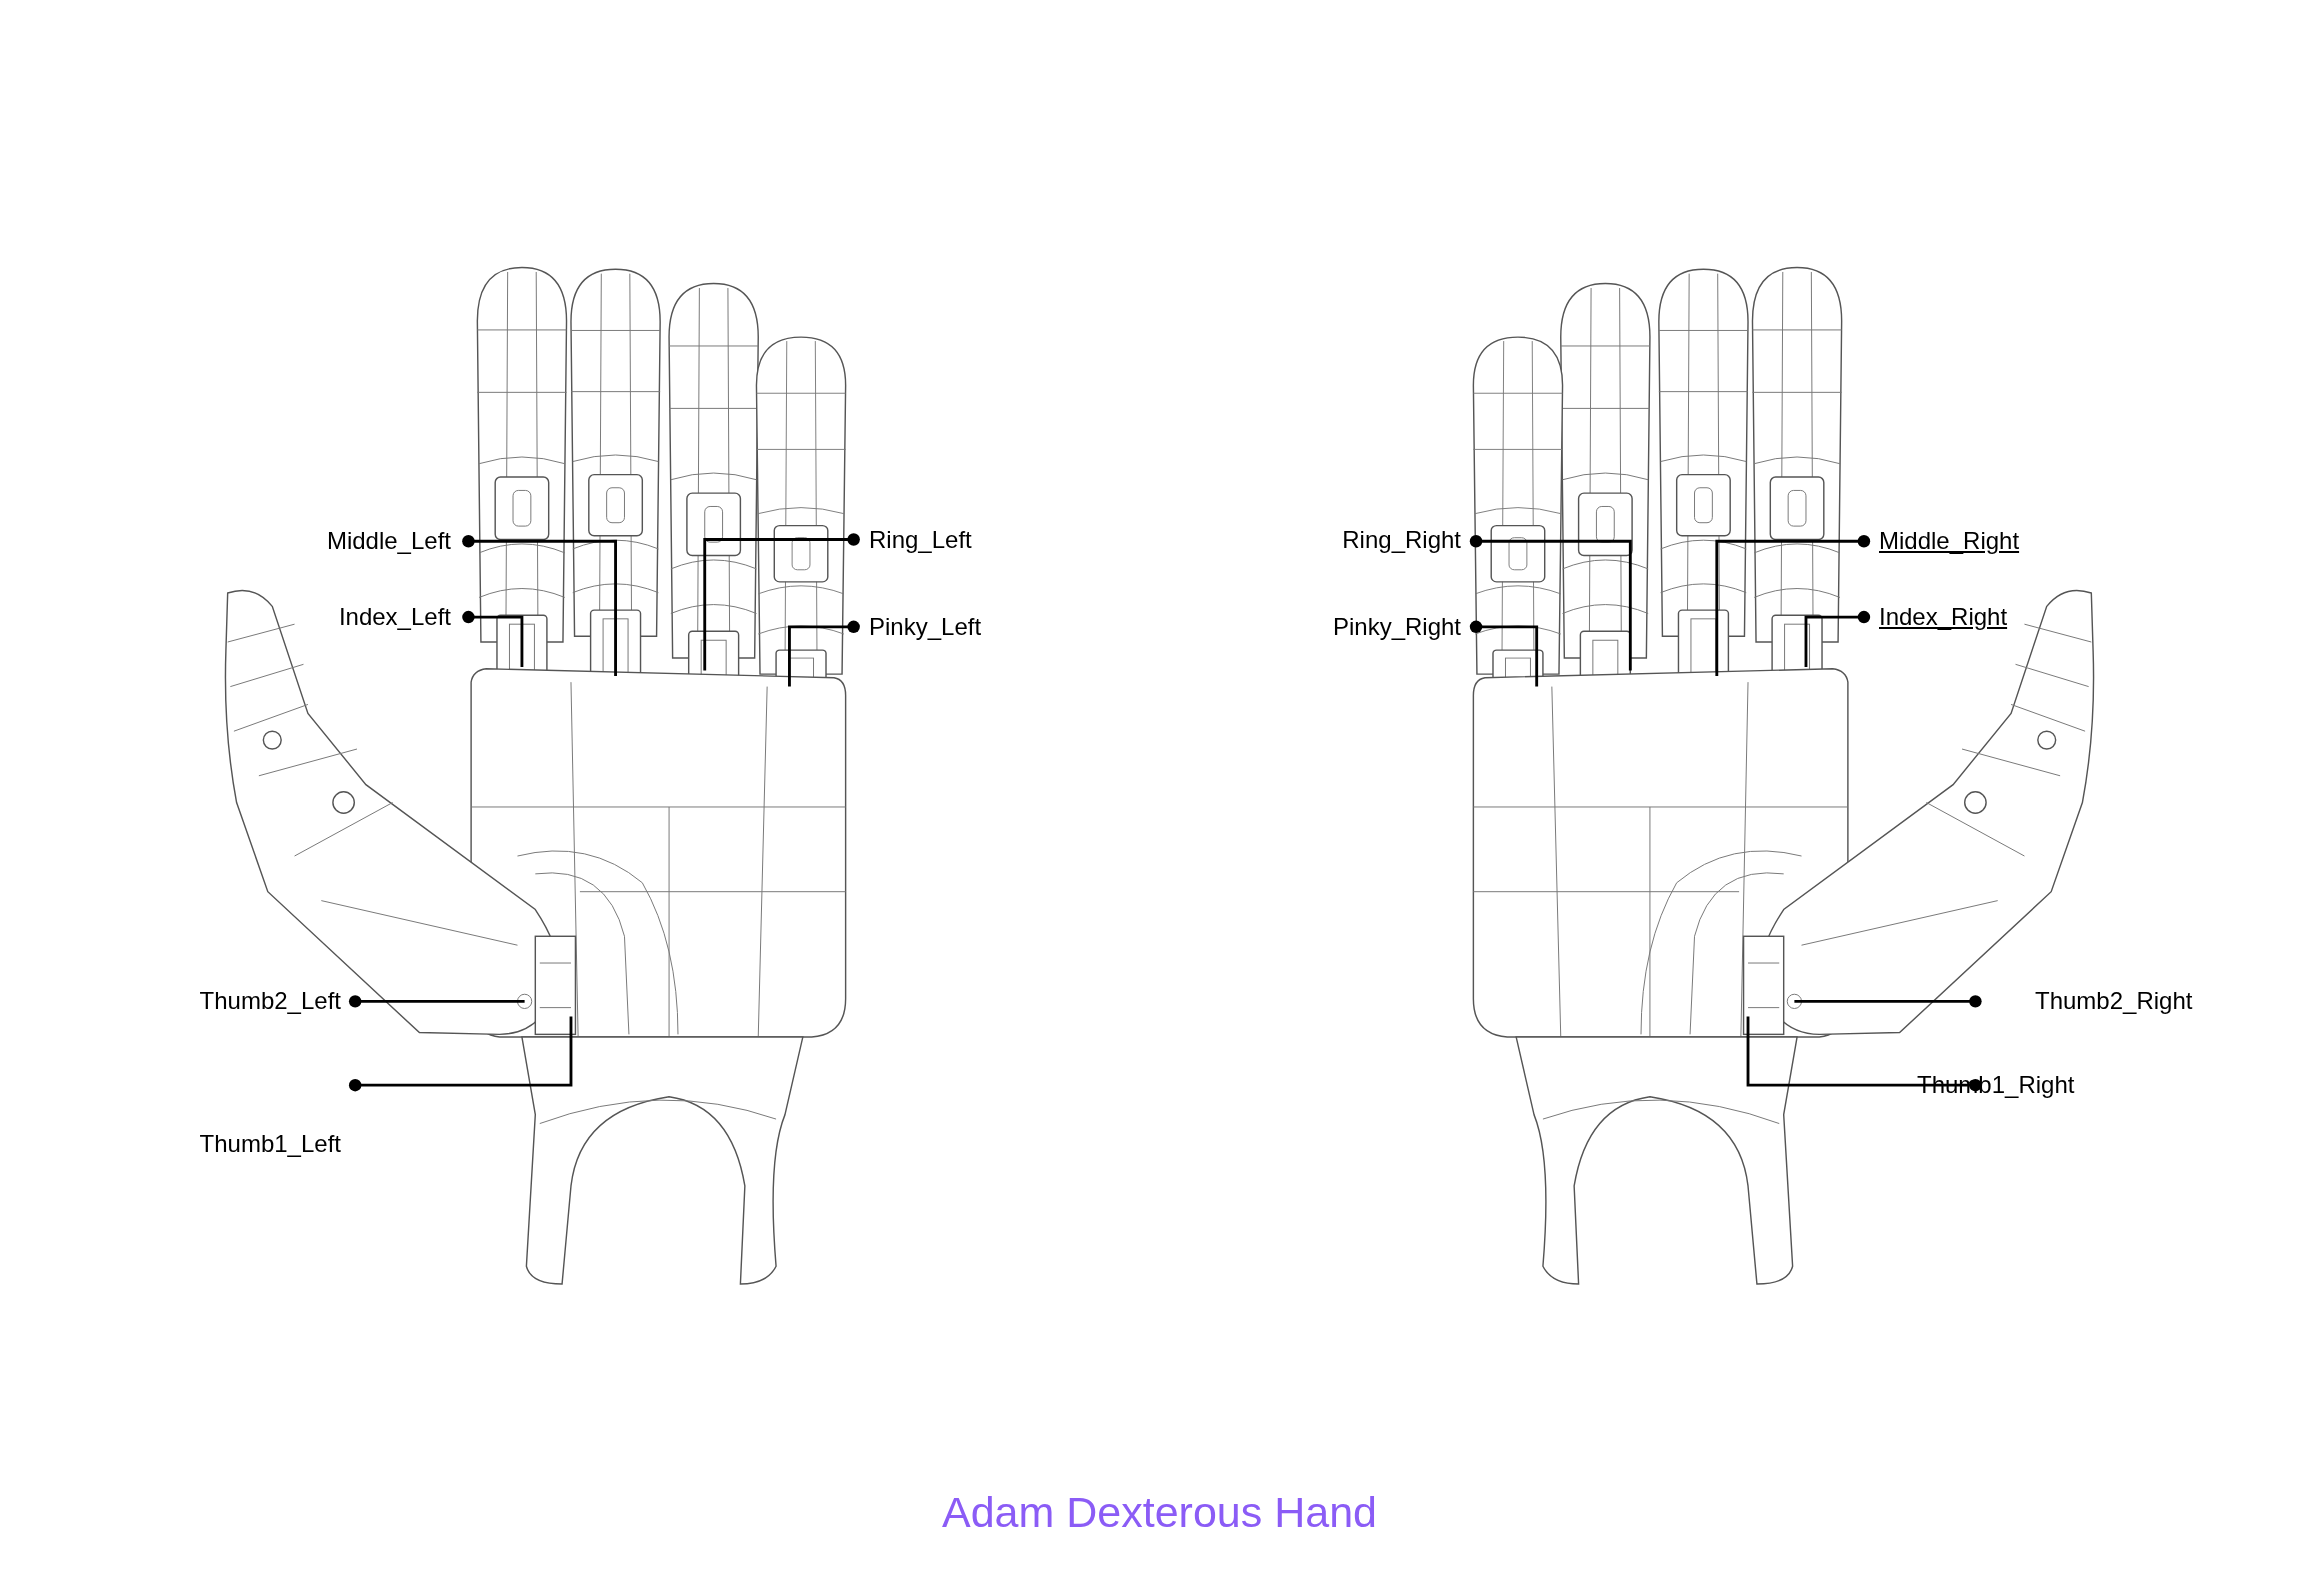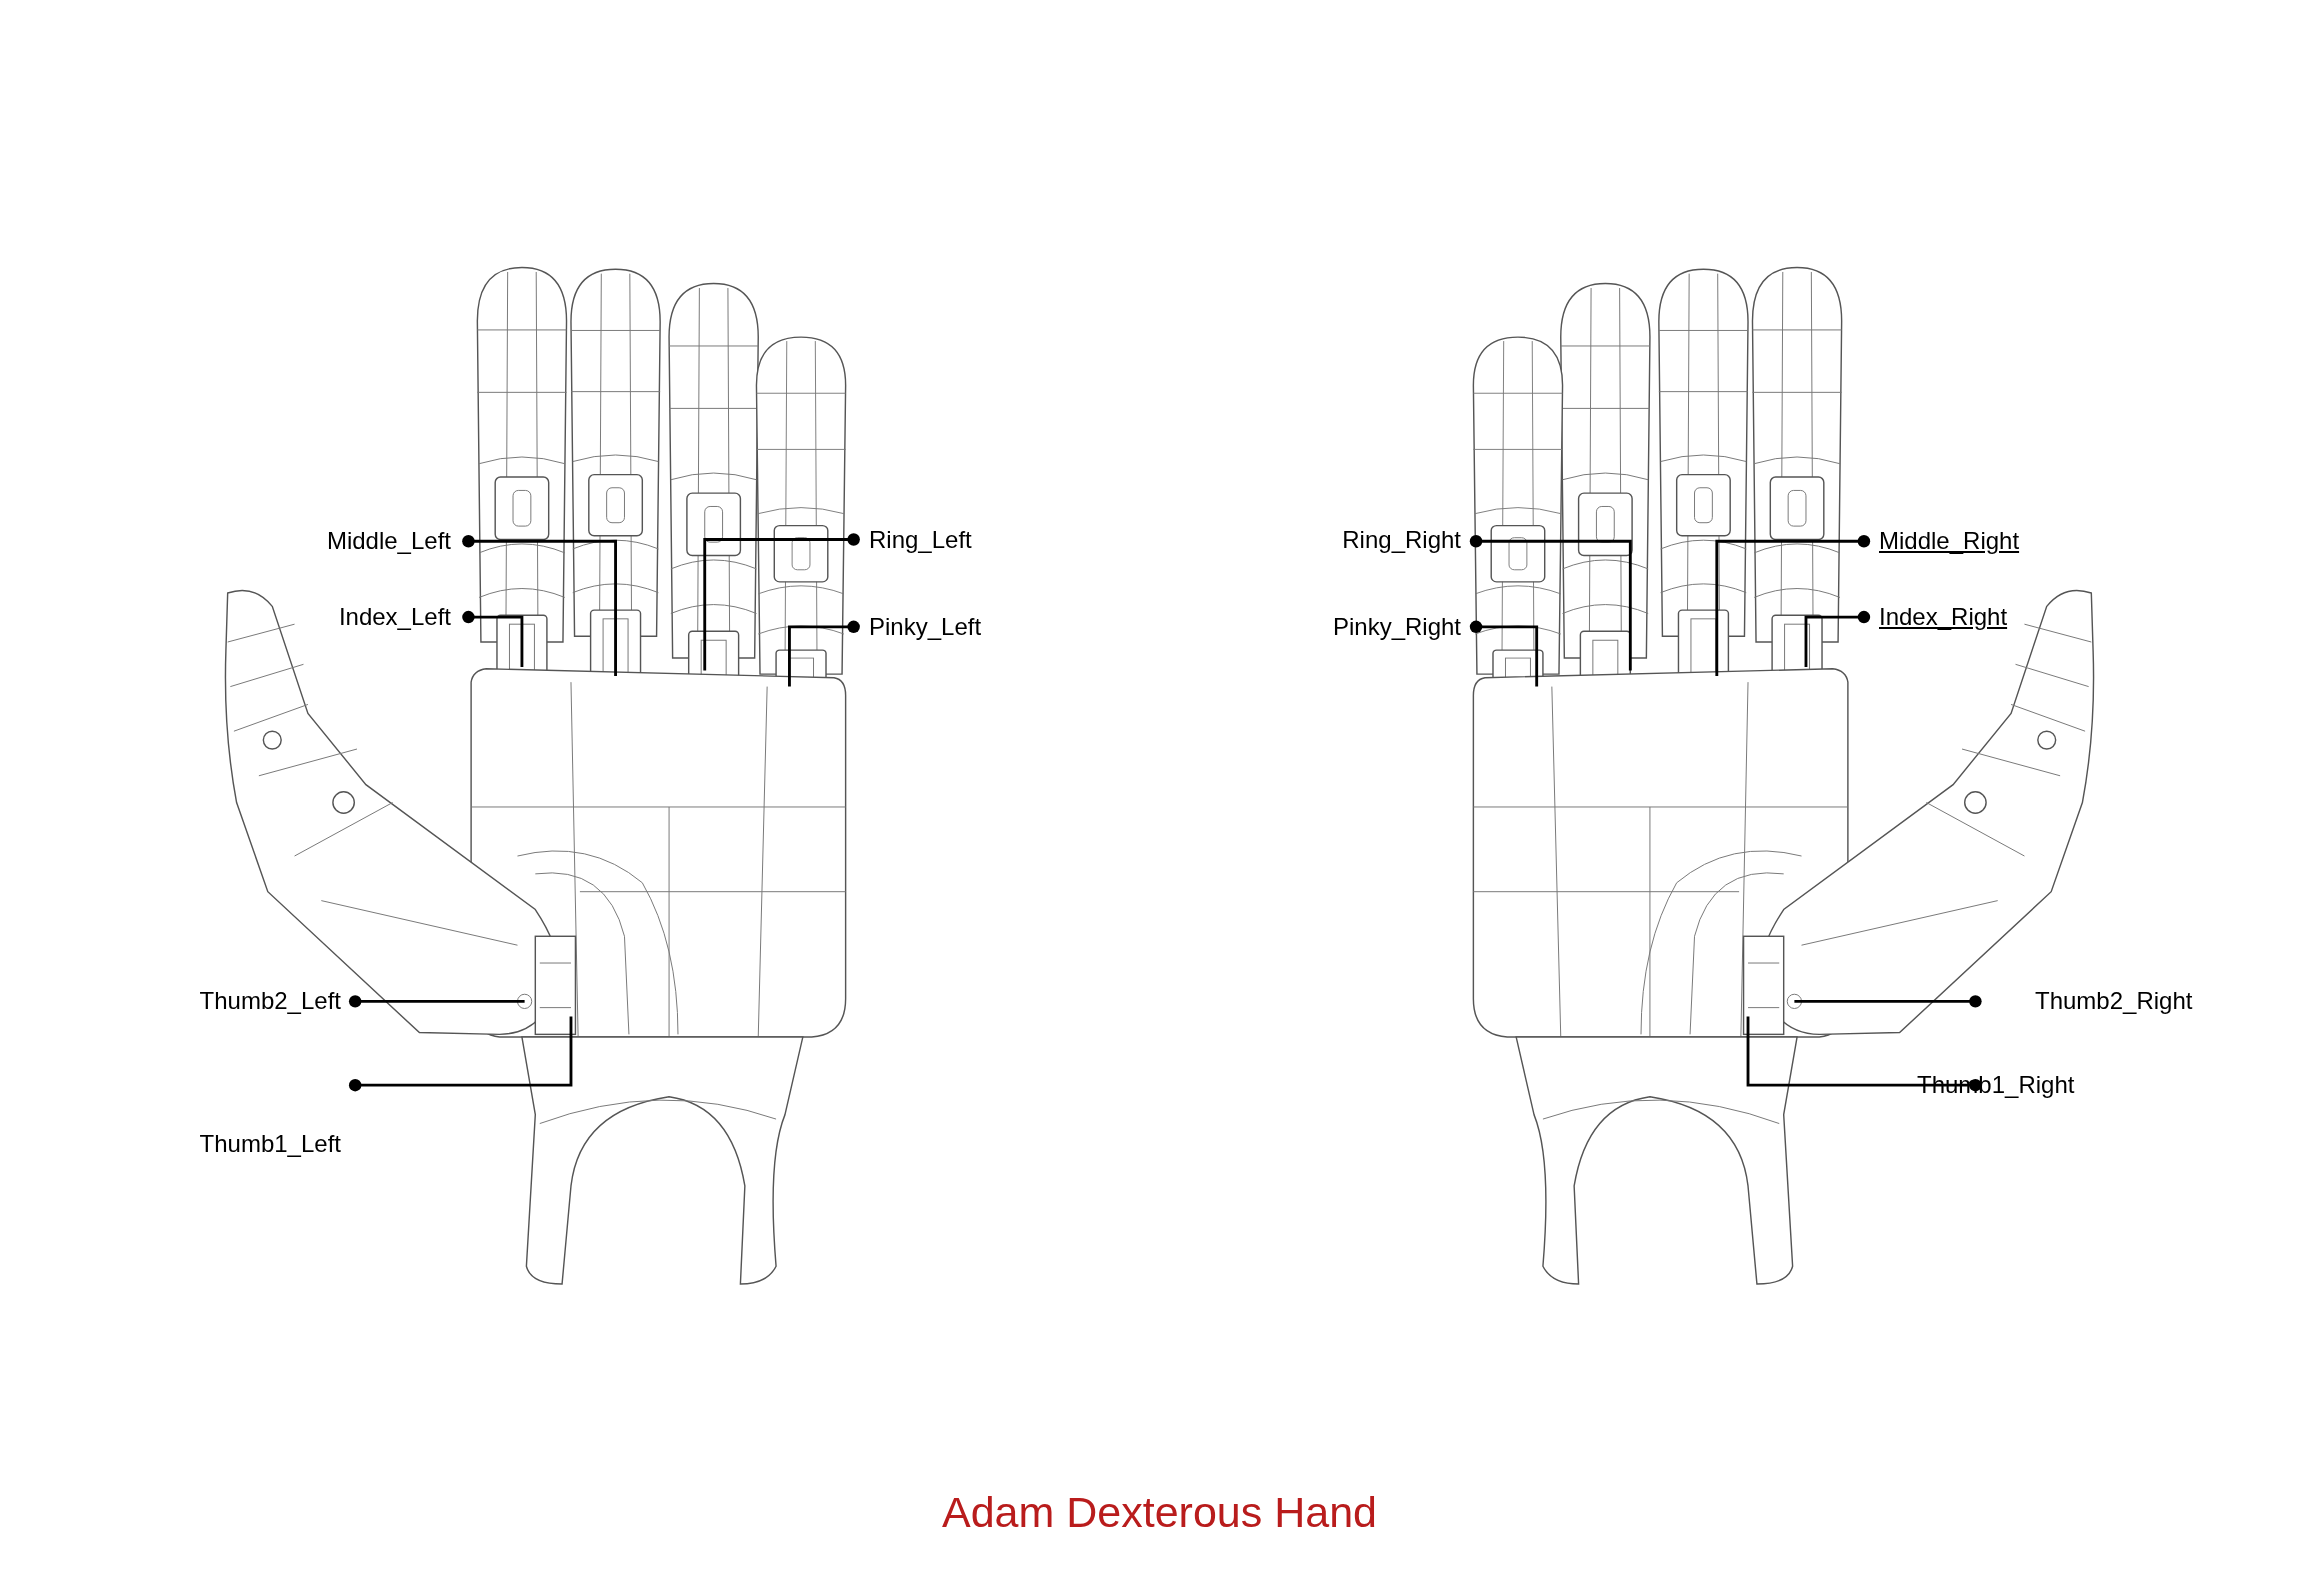--- a/index.html
+++ b/index.html
@@ -1,20 +1,20 @@
 <!DOCTYPE html>
 <html style="font-size:14.3px"><head>
 <meta charset="utf-8">
 <style>
   html,body{margin:0;padding:0;background:#ffffff;}
   body{width:2319px;height:1589px;position:relative;overflow:hidden;font-family:"Liberation Sans","DejaVu Sans",sans-serif;}
   #diagram{position:absolute;left:0;top:0;width:2319px;height:1589px;}
   .lbl{position:absolute;font-size:24px;color:#000;white-space:nowrap;line-height:32px;transform:translateY(-50%);}
   .lbl.r{text-align:right;}
-  .title{position:absolute;left:0;width:2319px;top:1487px;text-align:center;font-size:43px;color:#b91c1c;line-height:50px;}
+  .title{position:absolute;left:0;width:2319px;top:1487px;text-align:center;font-size:43px;color:#8b5cf6;line-height:50px;}
   .o{fill:#fff;stroke:#555;stroke-width:1.6;}
   .t{fill:none;stroke:#777;stroke-width:1.1;}
   .lead{fill:none;stroke:#000;stroke-width:3.2;}
   .dot{fill:#000;}
 </style>
 </head>
 <body>
 
 <svg id="diagram" viewBox="0 0 2600 1782" xmlns="http://www.w3.org/2000/svg">
   <defs>

